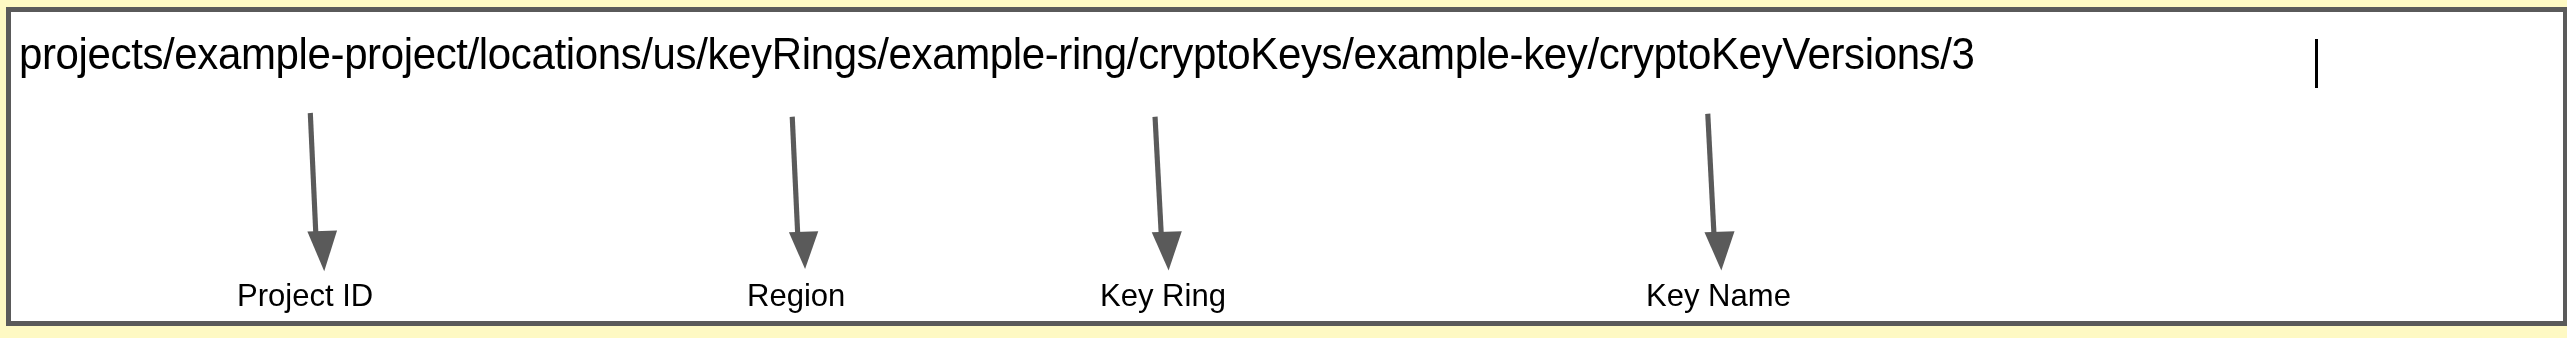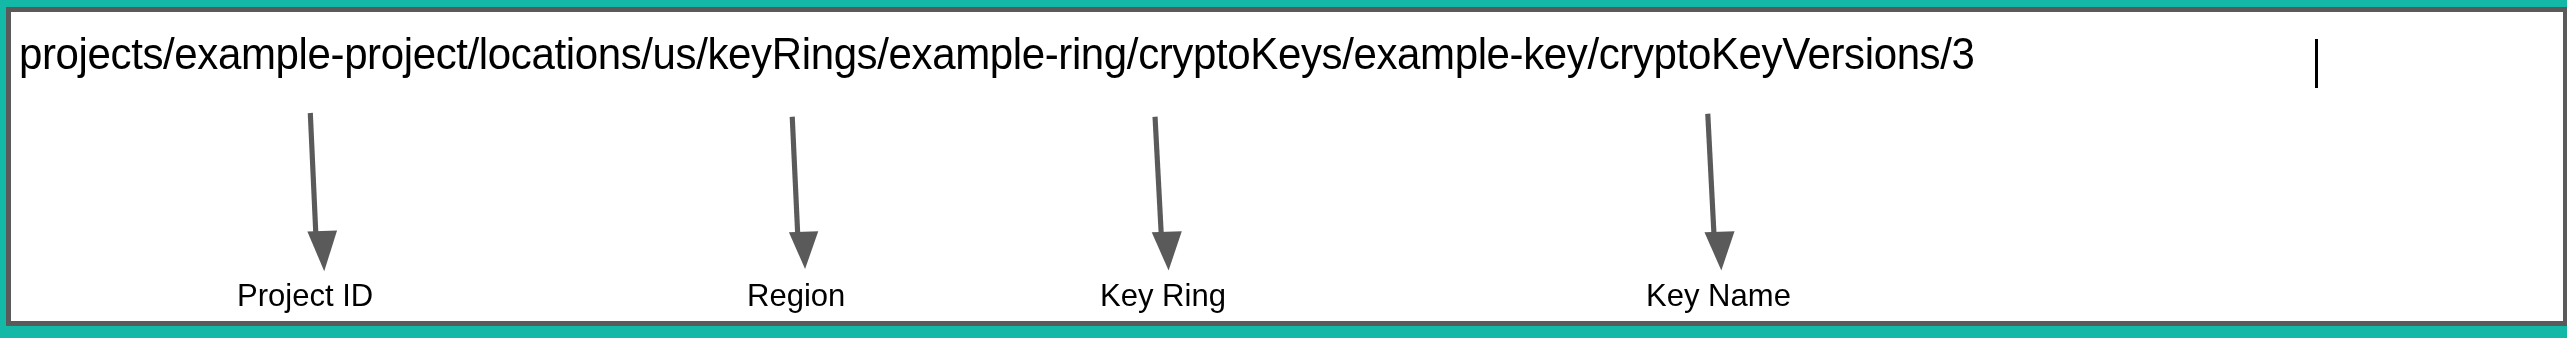--- a/index.html
+++ b/index.html
@@ -7,21 +7,21 @@
     padding: 0;
     background: #ffffff;
   }
   body {
     font-family: "Liberation Sans", sans-serif;
   }
   #canvas {
     position: relative;
     width: 2567px;
     height: 339px;
-    background: #14b8a6;
+    background: #fef9c3;
     overflow: hidden;
   }
   
   #frame {
     position: absolute;
     left: 5.9px;
     top: 7.4px;
     width: 2562px;
     height: 319px;
     box-sizing: border-box;

